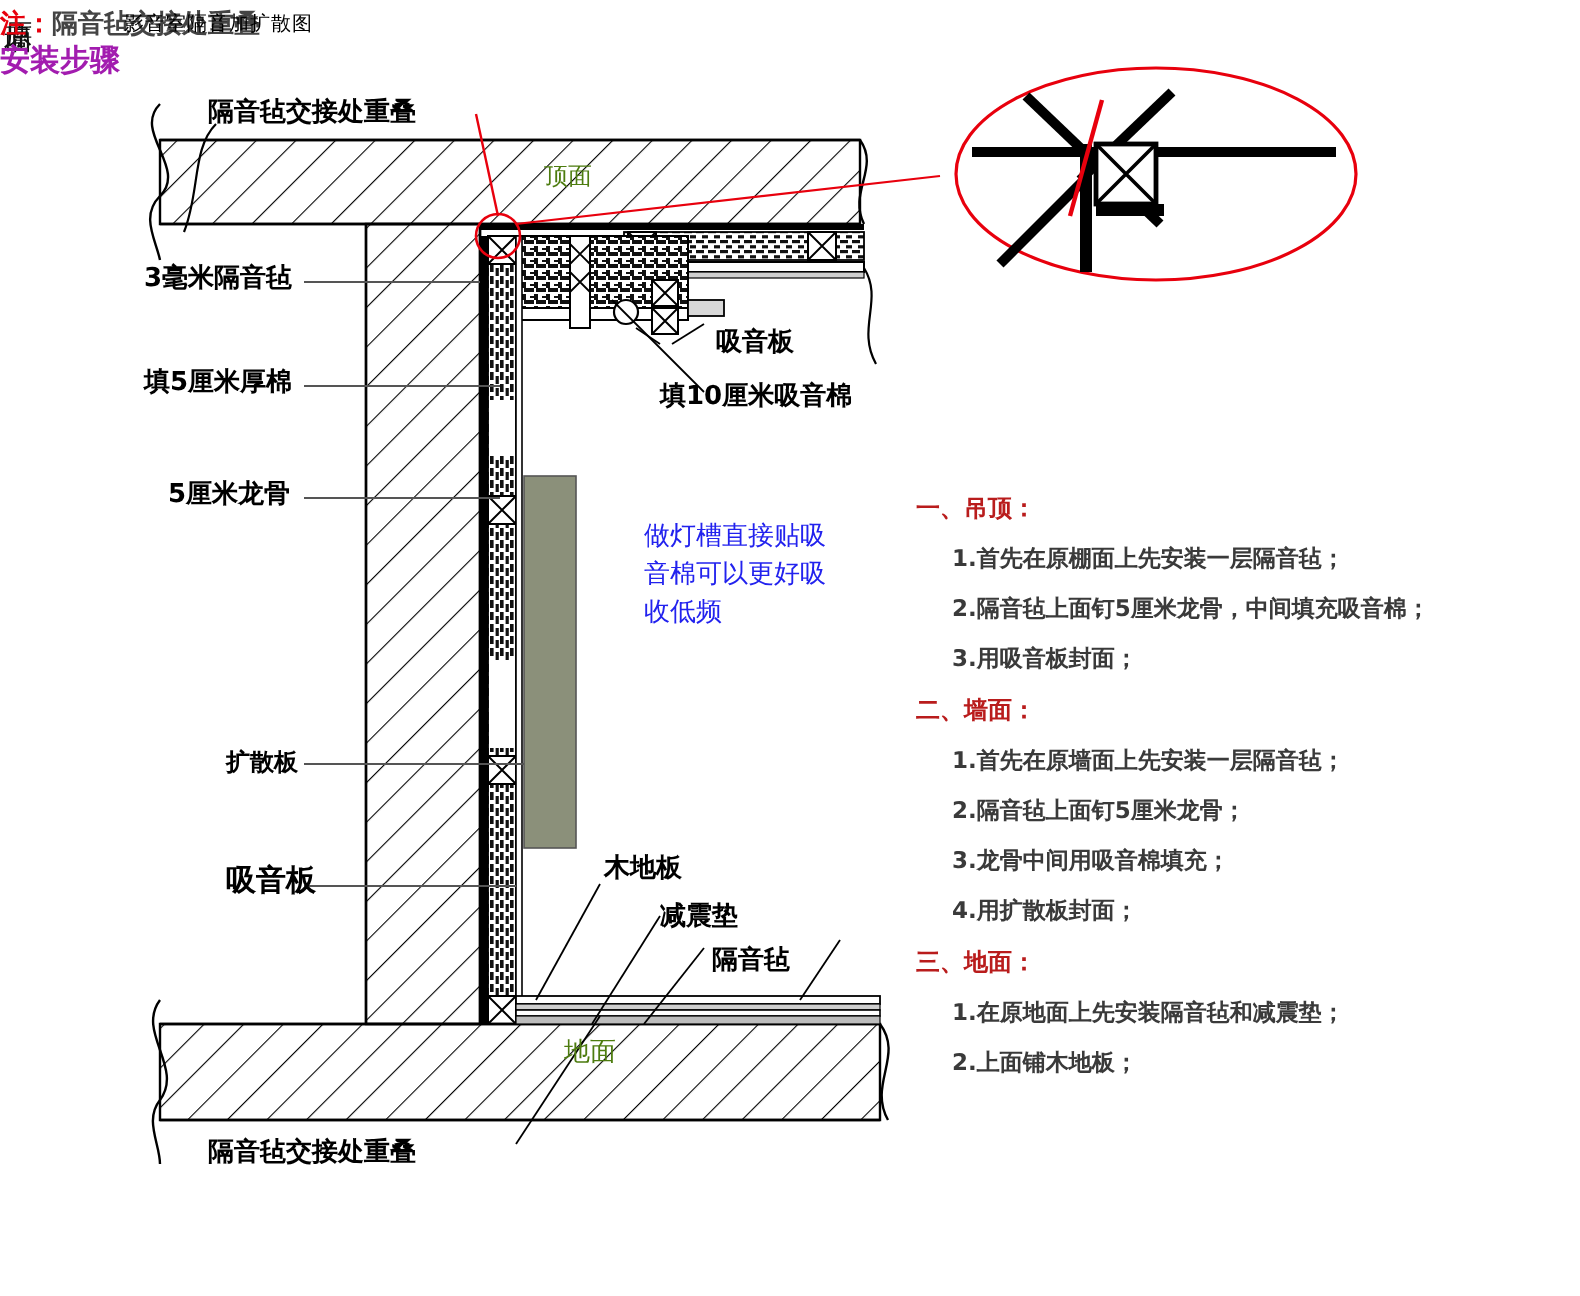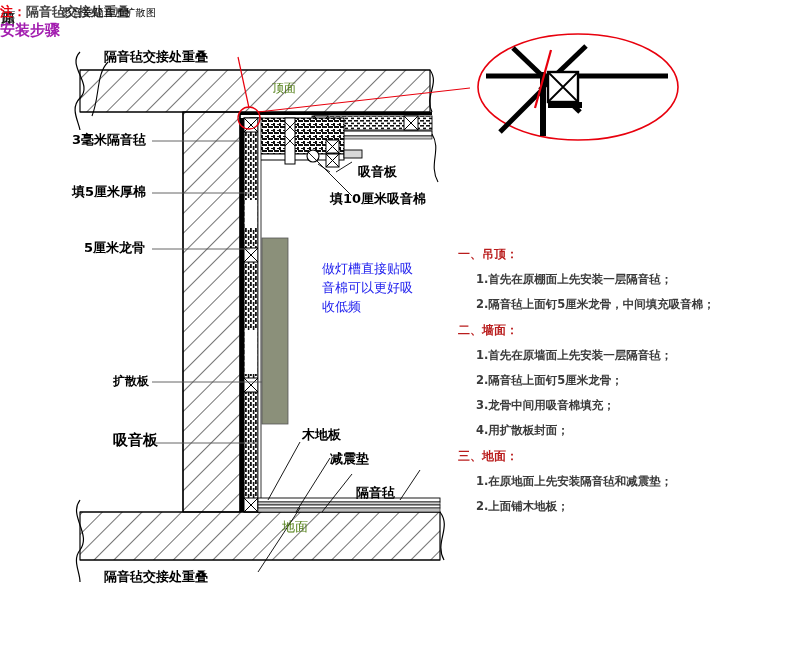--- a/index.html
+++ b/index.html
@@ -228,40 +228,41 @@
 <div class="lbl lbl-lg" style="left:113px;top:433px;">吸音板</div>
 
 <div class="lbl lbl-sm lbl-gray" id="label-ceiling-face">顶面</div>
 <div class="lbl lbl-md" style="left:358px;top:165px;">吸音板</div>
 <div class="lbl lbl-md" style="left:330px;top:192px;">填10厘米吸音棉</div>
 
 <div id="label-wall-vertical">原墙面</div>
 
 <div class="lbl lbl-md" style="left:302px;top:428px;">木地板</div>
 <div class="lbl lbl-md" style="left:330px;top:452px;">减震垫</div>
-<div class="lbl lbl-md" style="left:356px;top:474px;margin-top:12px;">隔音毡</div>
+<div class="lbl lbl-md" style="left:356px;top:474px;">隔音毡</div>
 
 <div class="lbl lbl-md lbl-gray" id="label-ground-face">地面</div>
 <div class="lbl lbl-md" style="left:104px;top:570px;">隔音毡交接处重叠</div>
 
 <div id="tip-text">
   <span>做灯槽直接贴吸</span><br>
   <span>音棉可以更好吸</span>
   <span class="tip-last">收低频</span>
 </div>
 
 <div id="note-line">
   <span class="note-key">注：</span><span class="note-val">隔音毡交接处重叠</span>
 </div>
 
 <div id="steps-title">安装步骤</div>
 <div id="steps-list">
     <div class="step-head">一、吊顶：</div>
     <div class="step-item">1.首先在原棚面上先安装一层隔音毡；</div>
     <div class="step-item">2.隔音毡上面钉5厘米龙骨，中间填充吸音棉；</div>
+    <div class="step-item">3.用吸音板封面；</div>
     <div class="step-head">二、墙面：</div>
     <div class="step-item">1.首先在原墙面上先安装一层隔音毡；</div>
     <div class="step-item">2.隔音毡上面钉5厘米龙骨；</div>
     <div class="step-item">3.龙骨中间用吸音棉填充；</div>
     <div class="step-item">4.用扩散板封面；</div>
     <div class="step-head">三、地面：</div>
     <div class="step-item">1.在原地面上先安装隔音毡和减震垫；</div>
     <div class="step-item">2.上面铺木地板；</div>
   </div>
 

